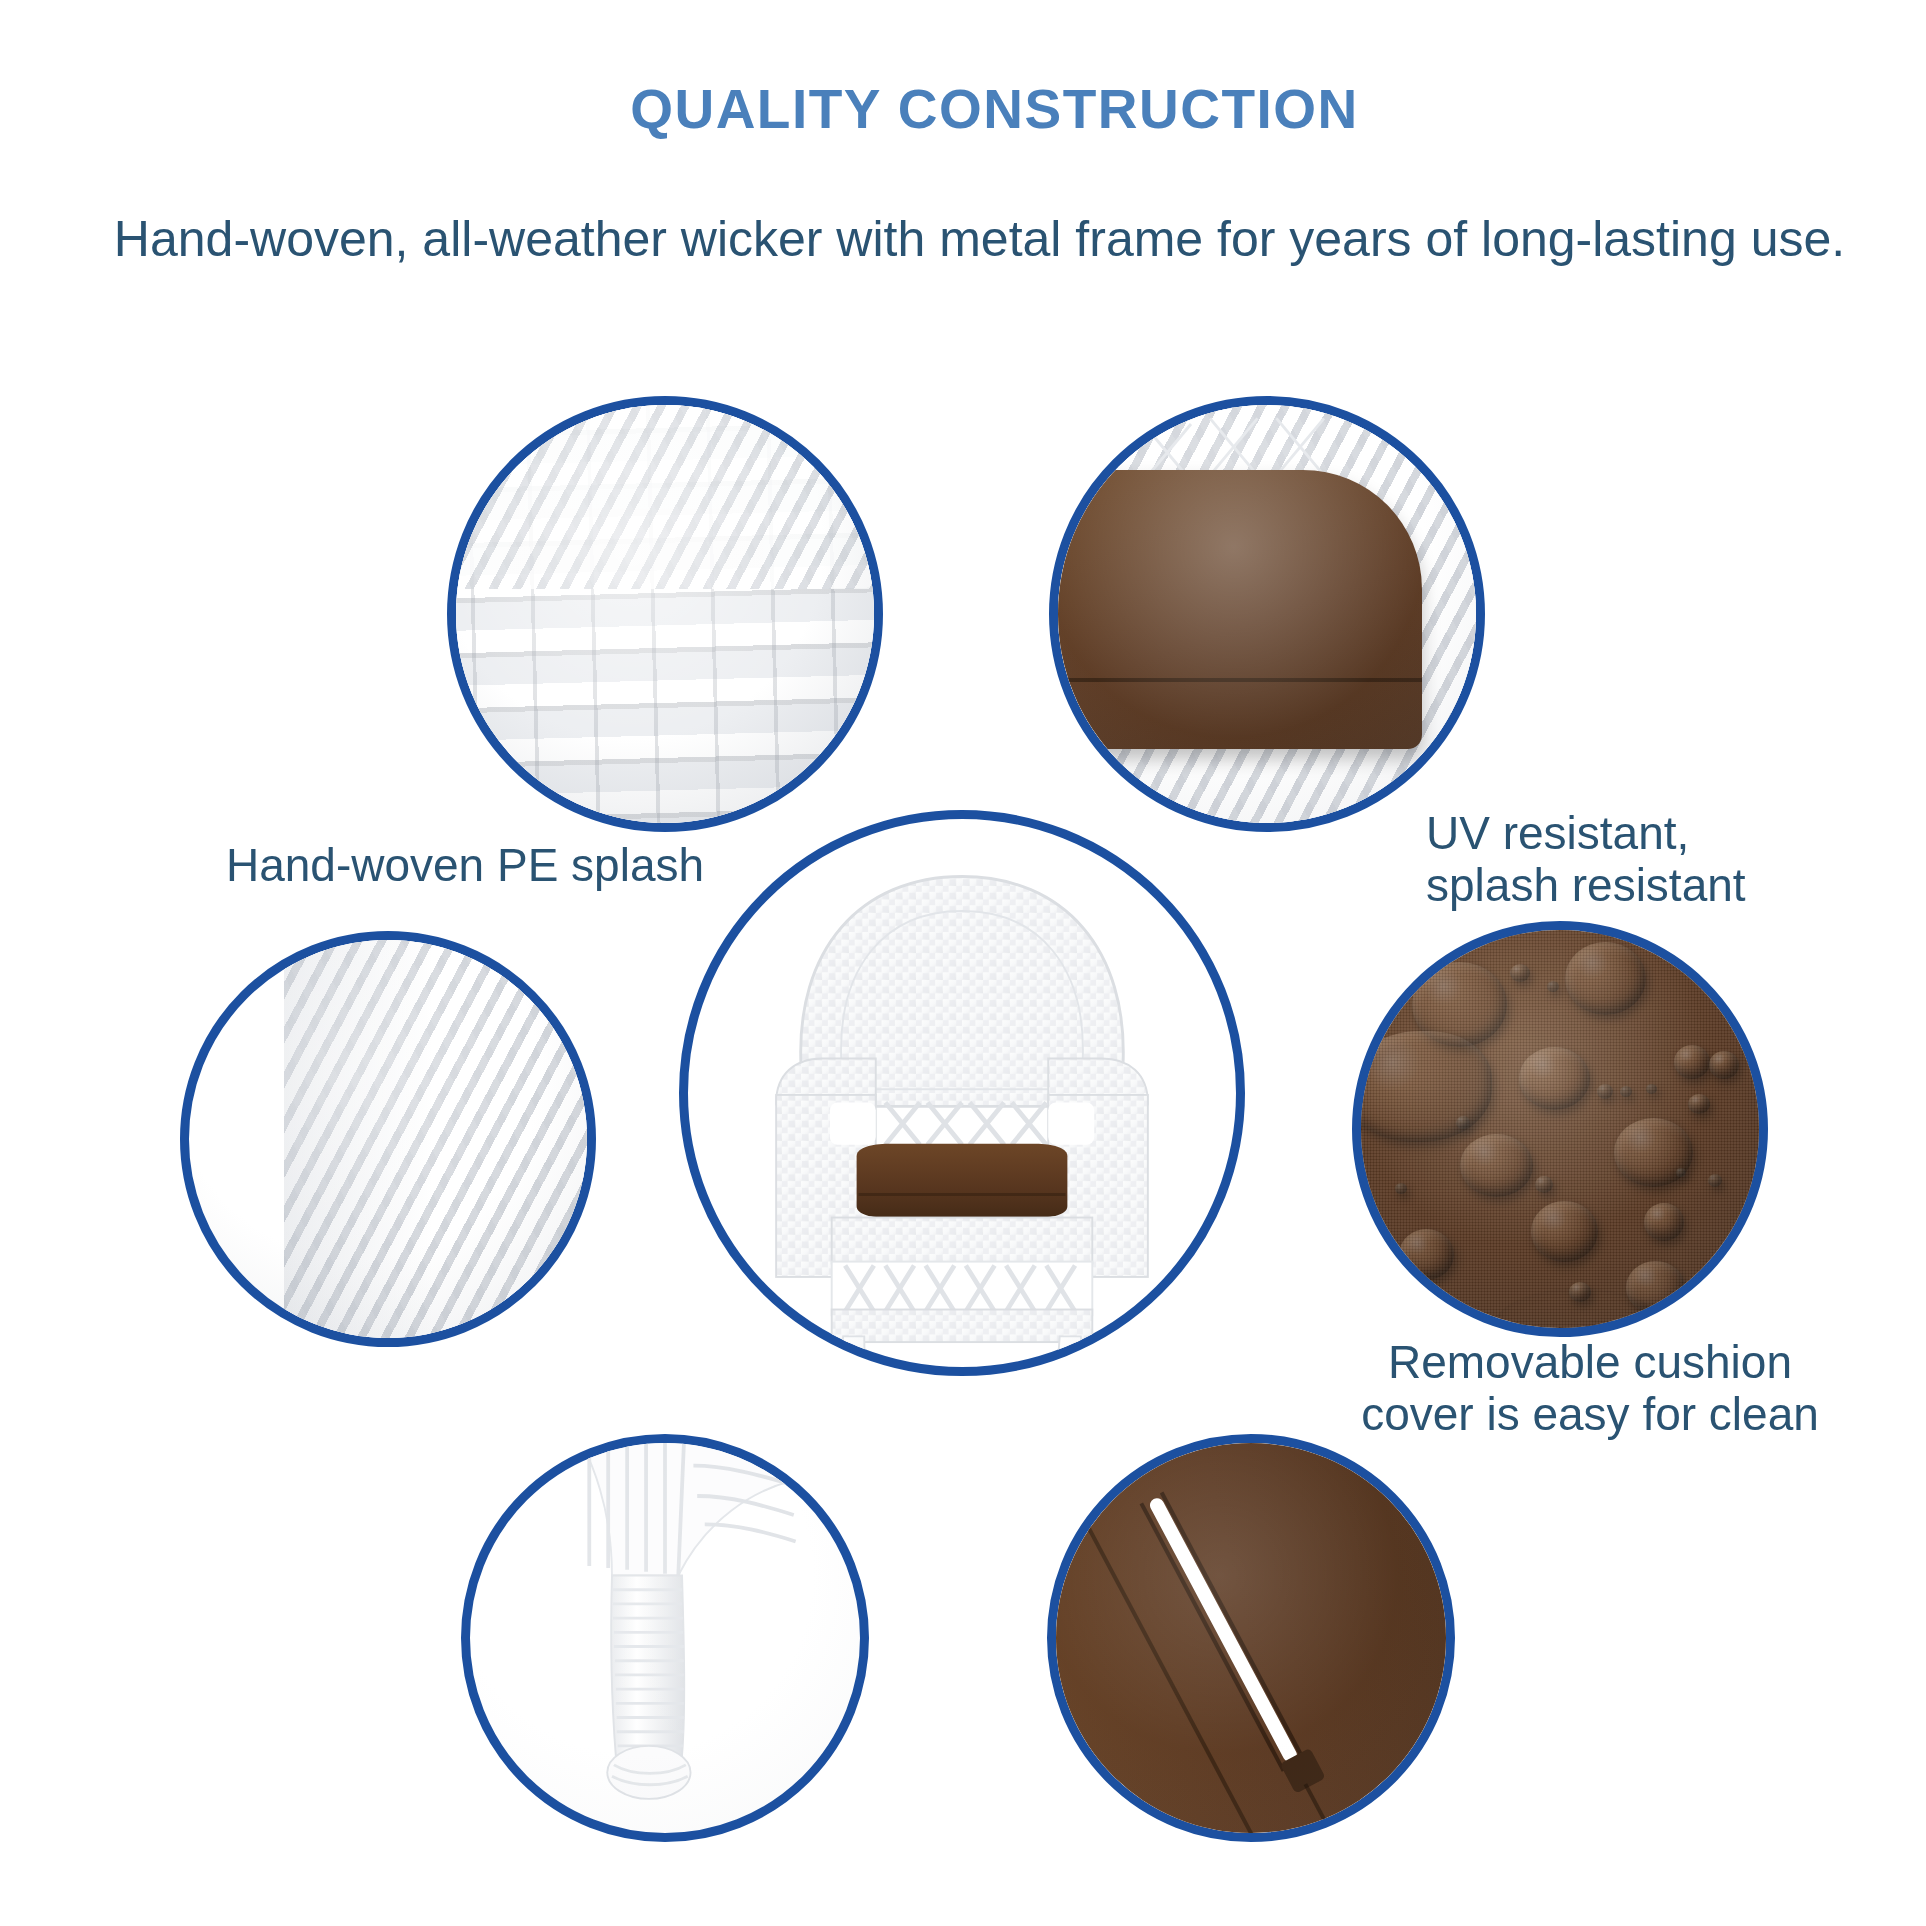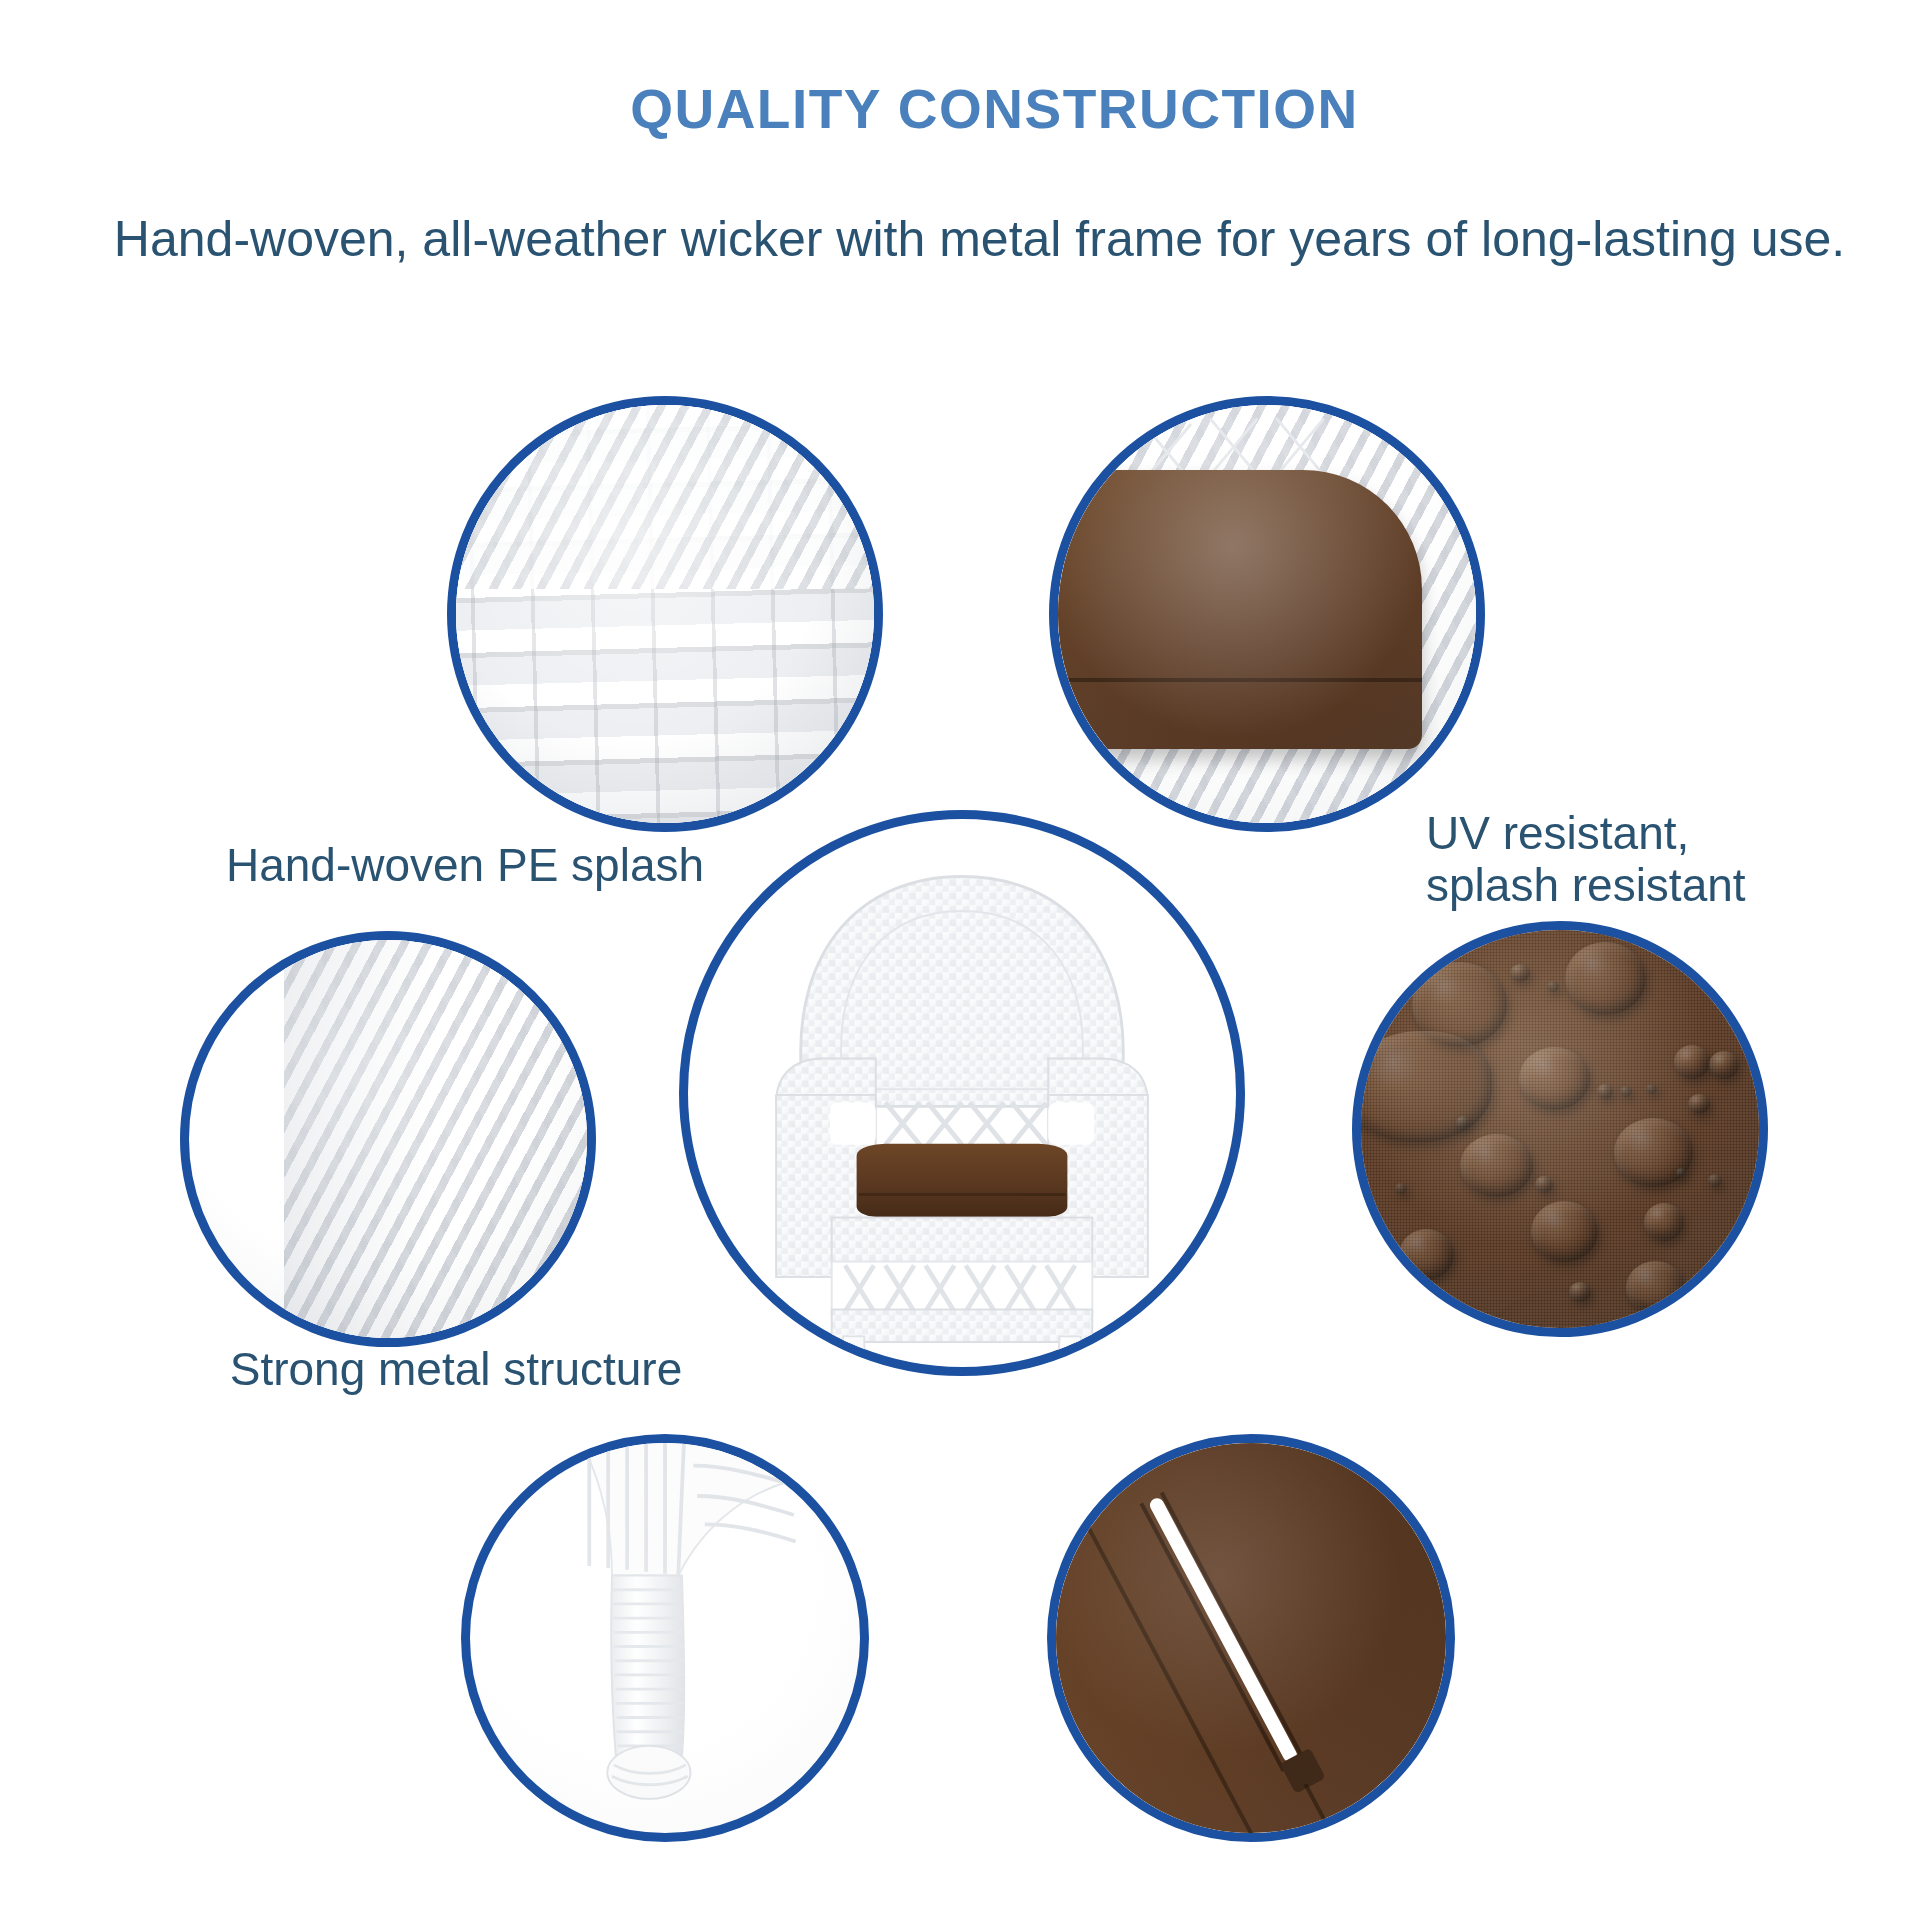--- a/index.html
+++ b/index.html
@@ -174,21 +174,20 @@
                   border-radius:57px 0 0 0;
                   background:#fdfdfe;">
         <div class="wicker diag" style="inset:0;border-radius:57px 0 0 0;"></div>
       </div>
       <div style="position:absolute;left:95px;top:-30px;width:149px;height:515px;
                   background:linear-gradient(90deg,rgba(175,182,192,.25),rgba(255,255,255,0));
                   border-radius:57px 0 0 0;"></div>
       <div class="vignette" style="opacity:.6;"></div>
     </div>
   </div>
-  <div class="label center" style="left:149px;top:1344px;width:614px;">Strong metal structure</div>
 
   <div class="bubble" style="left:1352px;top:921px;width:416px;height:416px;">
     <div class="inner fabric weave">
       <div class="droplet" style="left:51px;top:32px;width:95px;height:85px;"></div>
       <div class="droplet" style="left:204px;top:12px;width:81px;height:73px;"></div>
       <div class="droplet" style="left:-18px;top:101px;width:149px;height:111px;border-radius:55% 45% 50% 50%;"></div>
       <div class="droplet" style="left:158px;top:117px;width:71px;height:63px;"></div>
       <div class="droplet" style="left:253px;top:188px;width:79px;height:69px;"></div>
       <div class="droplet" style="left:99px;top:204px;width:73px;height:63px;"></div>
       <div class="droplet" style="left:170px;top:271px;width:67px;height:61px;"></div>
@@ -208,20 +207,22 @@
       <div class="droplet" style="left:174px;top:246px;width:18px;height:17px;"></div>
       <div class="droplet" style="left:347px;top:244px;width:14px;height:13px;"></div>
       <div class="droplet" style="left:315px;top:238px;width:10px;height:9px;"></div>
       <div class="droplet" style="left:208px;top:352px;width:22px;height:20px;"></div>
       <div style="position:absolute;left:129px;top:358px;width:178px;height:89px;
                   border-radius:50%;
                   box-shadow:inset 0 -10px 18px rgba(0,0,0,.28);"></div>
       <div class="vignette" style="opacity:.35;"></div>
     </div>
   </div>
+  <div class="label center" style="left:1283px;top:1337px;width:614px;">Removable cushion
+cover is easy for clean</div>
 
   <div class="bubble" style="left:679px;top:810px;width:566px;height:566px;">
     <div class="inner">
       <svg class="chair" viewBox="0 0 572 572">
         <defs>
           <linearGradient id="wh" x1="0" y1="0" x2="1" y2="1">
             <stop offset="0%" stop-color="#ffffff"></stop>
             <stop offset="55%" stop-color="#f7f8f9"></stop>
             <stop offset="100%" stop-color="#e6e8eb"></stop>
           </linearGradient>

